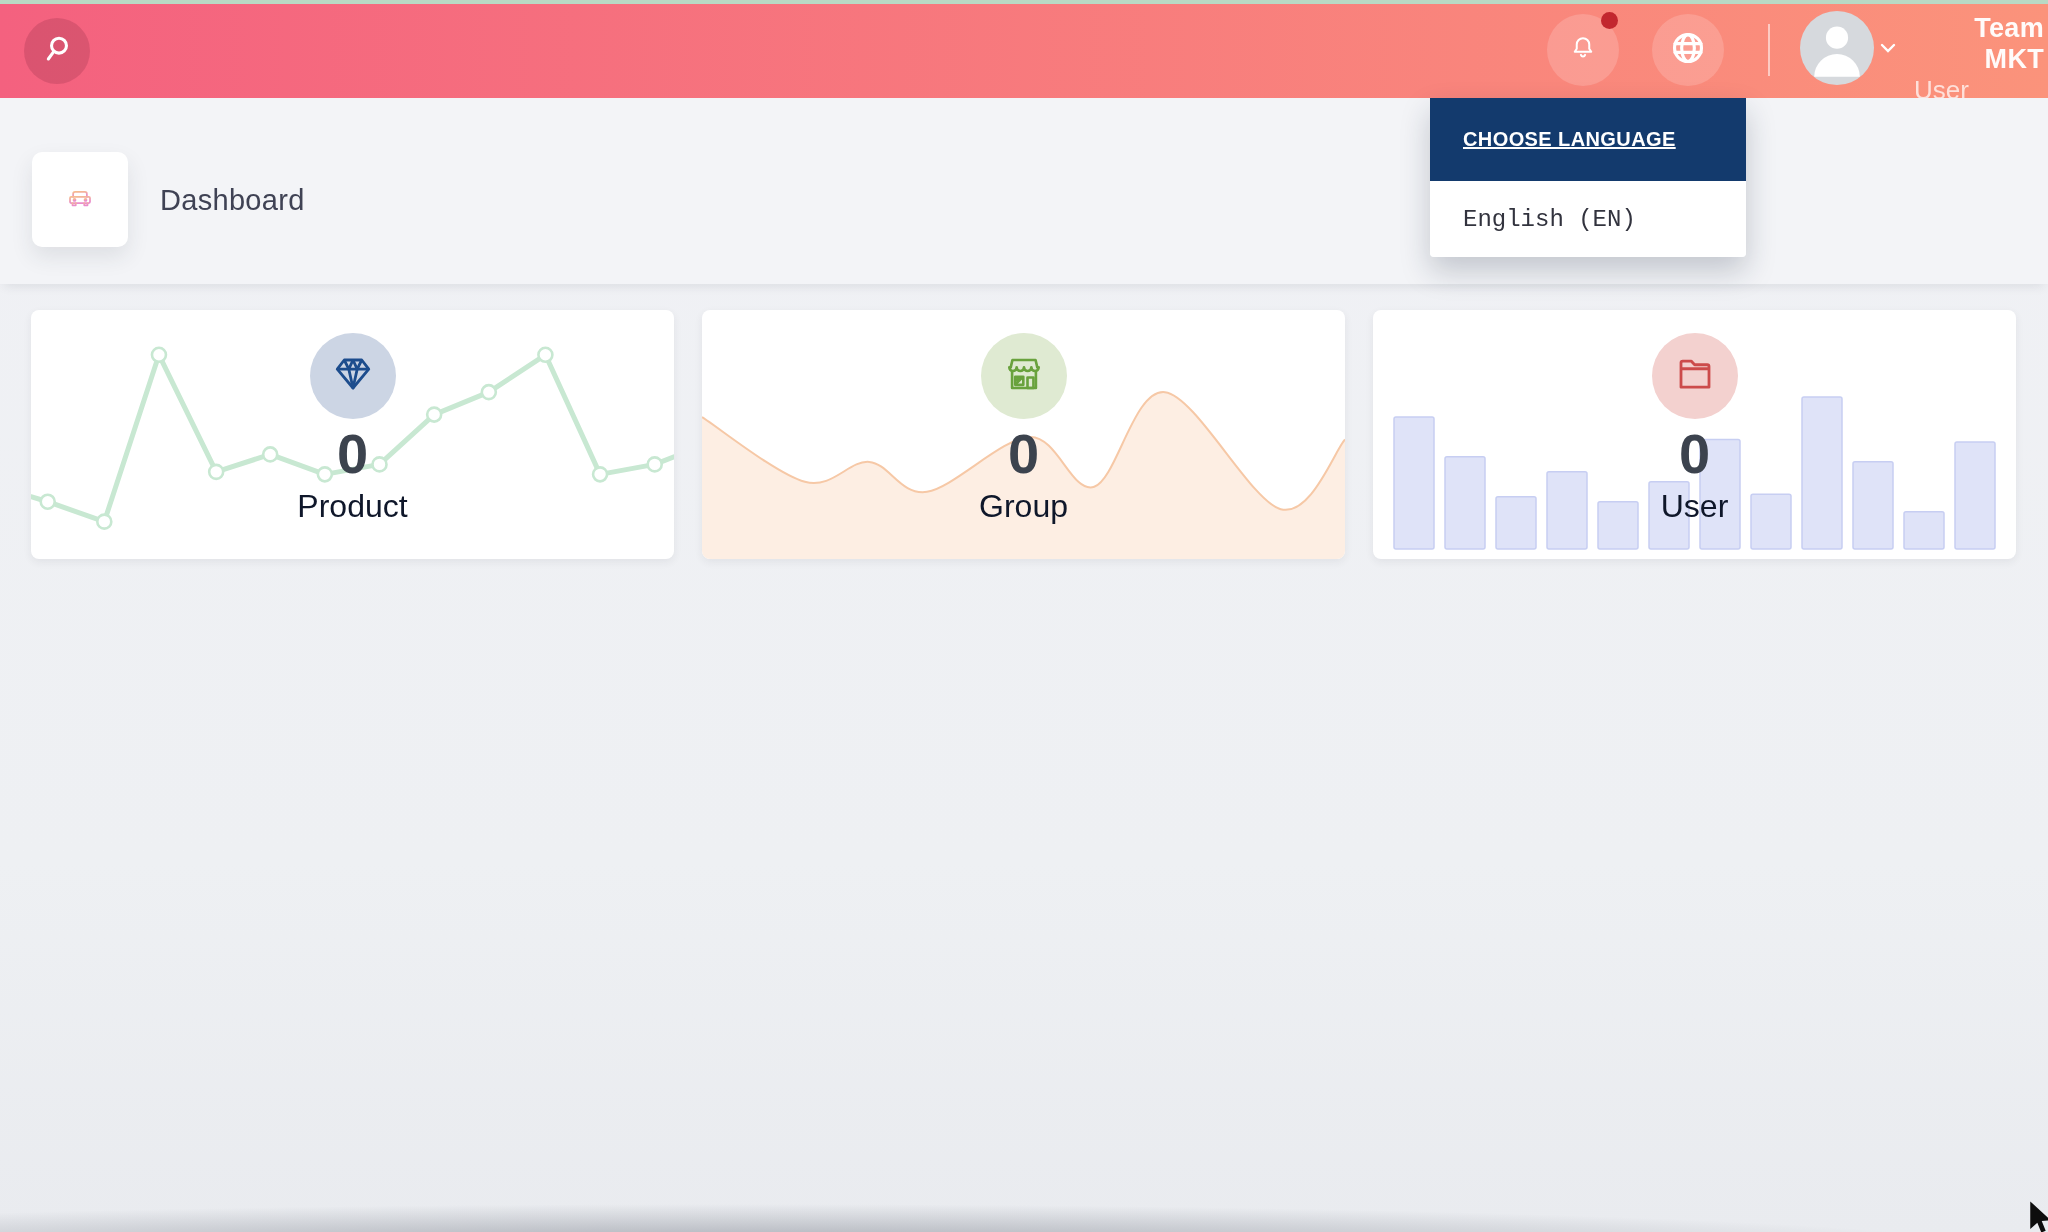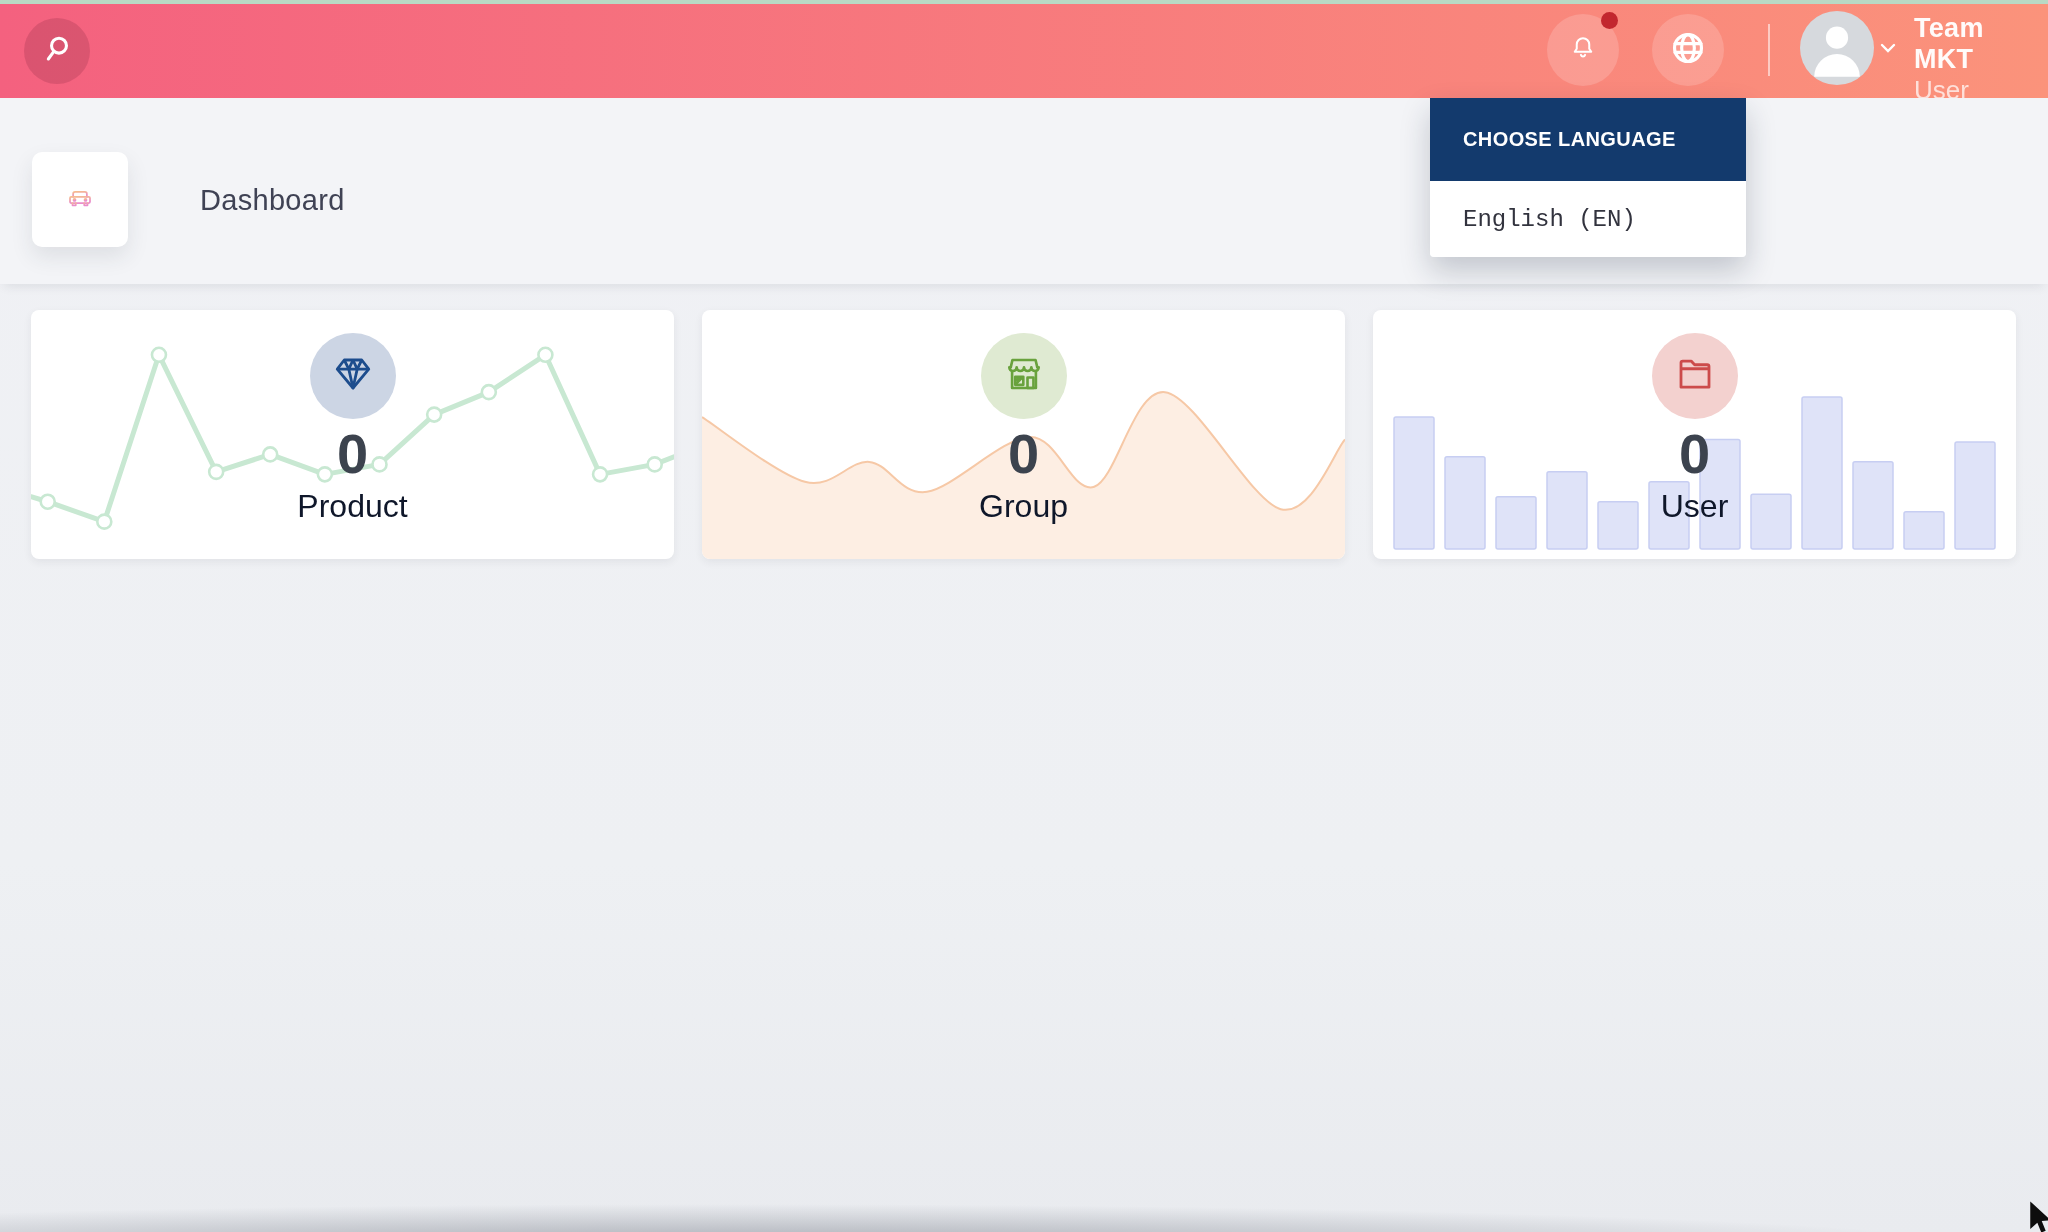--- a/index.html
+++ b/index.html
@@ -14,37 +14,37 @@
   .topbar { position:absolute; top:4px; left:0; width:2048px; height:94px; }
   .icon-circle { position:absolute; border-radius:50%; display:flex; align-items:center; justify-content:center; cursor:pointer; }
   .search-btn { left:24px; top:14px; width:66px; height:66px; background:rgba(90,10,35,0.16); }
   .bell-btn   { left:1547px; top:10px; width:72px; height:72px; background:rgba(255,255,255,0.17); }
   .globe-btn  { left:1652px; top:10px; width:72px; height:72px; background:rgba(255,255,255,0.17); }
   .notif-dot  { position:absolute; left:1601px; top:8px; width:17px; height:17px; border-radius:50%; }
   .bar-divider { position:absolute; left:1768px; top:20px; width:2px; height:52px; background:rgba(255,255,255,0.55); }
   .avatar { position:absolute; left:1800px; top:7px; width:74px; height:74px; border-radius:50%; background:#d6d9dd; overflow:hidden; display:flex; align-items:center; justify-content:center; cursor:pointer; }
   .chevron-down { position:absolute; left:1880px; top:36px; }
   .user-block { position:absolute; left:1914px; top:9px; width:130px; cursor:pointer; }
-  .user-name { font-size:27px; font-weight:700; color:rgba(255,255,255,0.96); letter-spacing:.3px; }
+  .user-name { font-size:27px; font-weight:700; color:rgba(255,255,255,0.96); letter-spacing:.3px;text-align:right; }
   .user-role { font-size:26px; color:rgba(255,255,255,0.72); margin-top:0; }
   
   .header-strip { position:absolute; top:98px; left:0; width:2048px; height:186px; background:#f3f4f7; box-shadow:0 6px 10px -4px rgba(40,45,60,0.10); }
   .title-card { position:absolute; left:32px; top:54px; width:96px; height:95px; background:#fff; border-radius:10px; box-shadow:0 10px 22px rgba(40,45,60,0.10); display:flex; align-items:center; justify-content:center; }
-  .page-title { position:absolute; left:160px; top:86px; font-size:29px; font-weight:500; color:#3f4254; letter-spacing:.3px;margin-left:40px; }
+  .page-title { position:absolute; left:160px; top:86px; font-size:29px; font-weight:500; color:#3f4254; letter-spacing:.3px; }
   
   .cards-row { position:absolute; top:310px; left:31px; display:flex; gap:28px; }
   .stat-card { position:relative; width:643px; height:249px; background:#fff; border-radius:8px; box-shadow:0 3px 8px rgba(40,45,60,0.07); overflow:hidden; }
   .stat-chart { position:absolute; inset:0; width:100%; height:100%; }
   .stat-inner { position:relative; height:100%; display:flex; flex-direction:column; align-items:center; padding-top:23px; }
   .badge { width:86px; height:86px; border-radius:50%; display:flex; align-items:center; justify-content:center; }
   .stat-value { margin-top:6px; font-size:56px; font-weight:700; color:#3c434e; line-height:1.05; }
   .stat-label { margin-top:4px; font-size:32px; color:#0f172a; }
   
   .lang-menu { position:absolute; left:1430px; top:98px; width:316px; border-radius:0 0 4px 4px; box-shadow:0 14px 30px rgba(25,35,60,0.22); z-index:20; overflow:hidden; }
-  .lang-header { height:83px; display:flex; align-items:center; padding-left:33px; font-size:20px; font-weight:700; letter-spacing:.4px; }
+  .lang-header { height:83px; display:flex; align-items:center; padding-left:33px; font-size:20px; font-weight:700; letter-spacing:.4px;text-decoration:underline; }
   .lang-option { height:76px; display:flex; align-items:center; padding-left:33px; font-size:24px; cursor:pointer; }
   
   .bottom-shadow { position:absolute; left:0; bottom:0; width:2048px; height:70px; pointer-events:none;
     background:radial-gradient(ellipse 1750px 64px at 740px 88px, rgba(70,76,90,0.45), rgba(70,76,90,0) 72%); }
   .cursor { position:absolute; left:2026px; top:1200px; z-index:30; }
 </style>
 </head>
 <body>
 
 <div id="frame">

